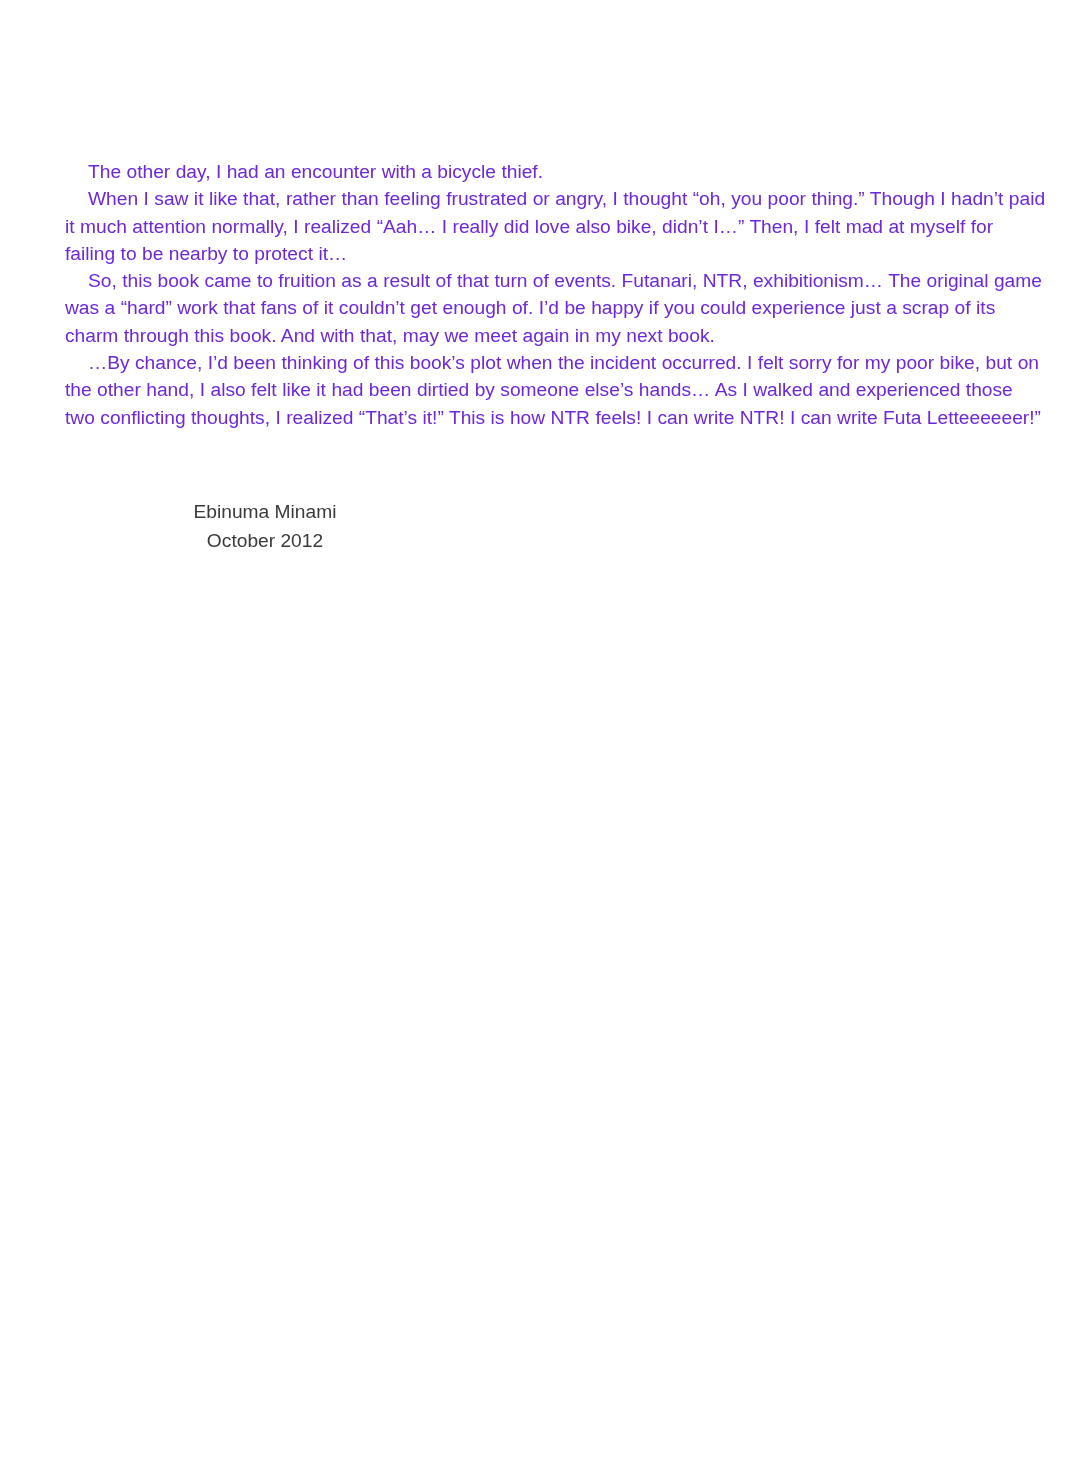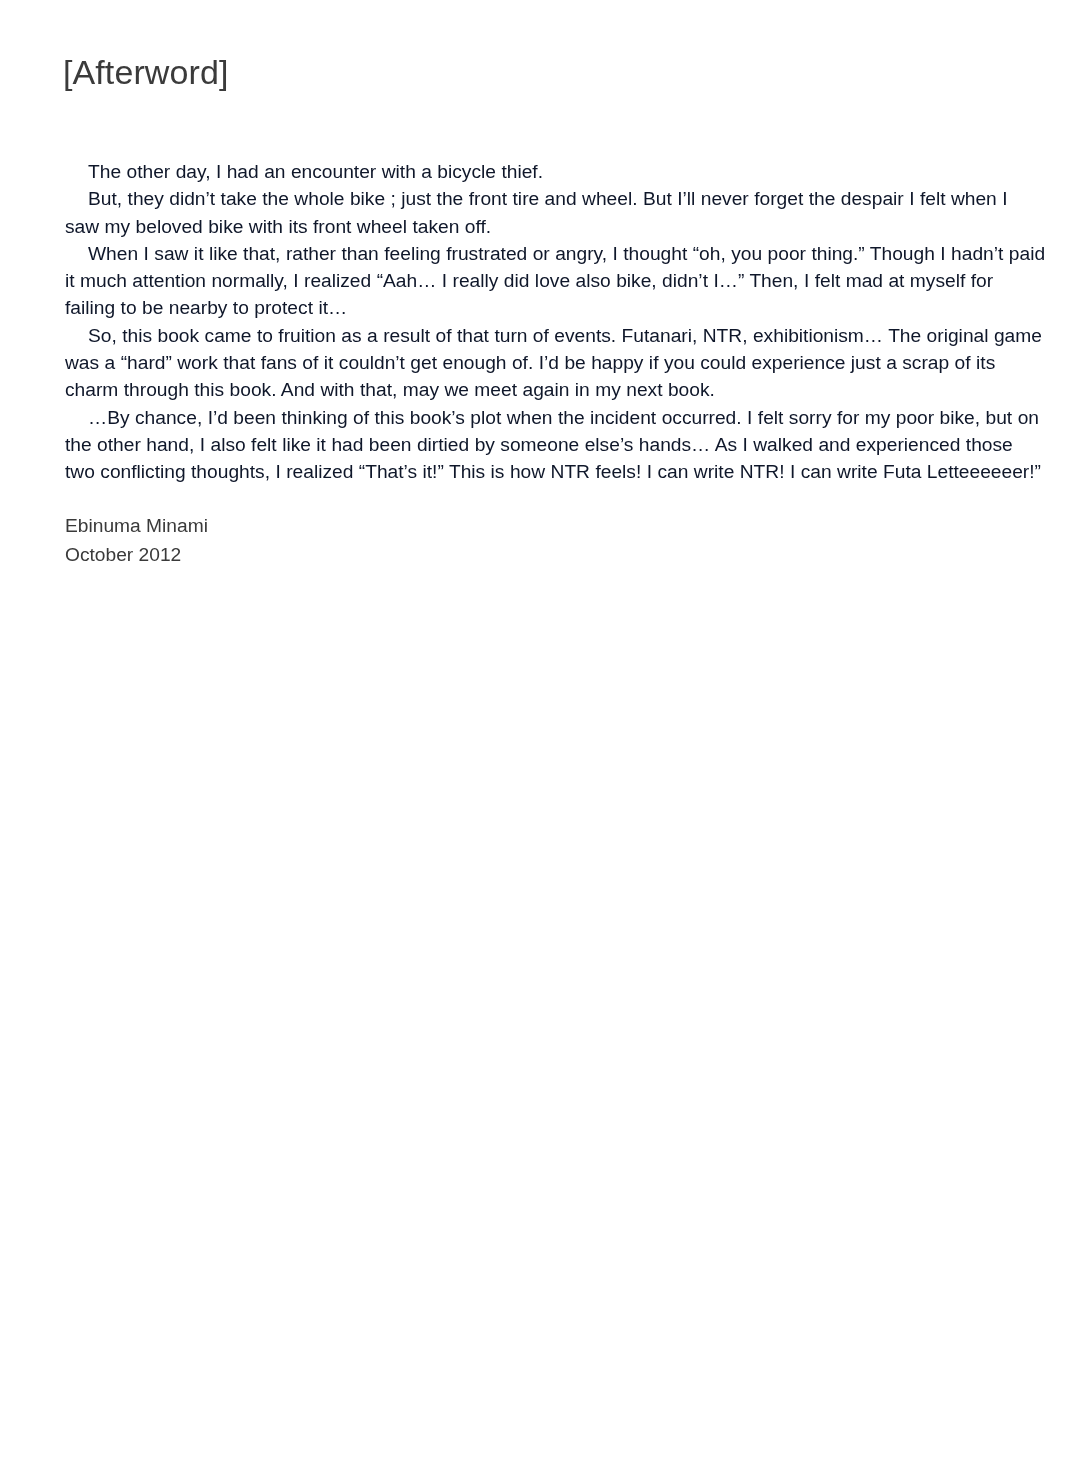--- a/index.html
+++ b/index.html
@@ -45,51 +45,50 @@
     position: absolute;
     left: 65px;
     top: 158px;
     width: 982px;
   }
 
   .para {
     margin: 0 0 0 0;
     font-size: 19.2px;
     line-height: 27.3px;
-    color: #0f172a;
+    color: #6d28d9;
     text-indent: 23px;
     text-align: left;
     word-spacing: 0.1px;
   }
 
   .signature-block {
     position: absolute;
     left: 65px;
-    top: 511px;
+    top: 497px;
     width: 400px;
+    text-align: center;
   }
 
   .sig-line {
     margin: 0;
     font-size: 19.2px;
     line-height: 29px;
     color: #3a3a3a;
     text-indent: 0;
   }
 </style>
 </head>
 <body>
 
 <div class="page">
 
-  <h1 class="page-title">[Afterword]</h1>
 
   <div class="body-block">
     <p class="para">The other day, I had an encounter with a bicycle thief.</p>
-    <p class="para">But, they didn’t take the whole bike ; just the front tire and wheel. But I’ll never forget the despair I felt when I saw my beloved bike with its front wheel taken off.</p>
     <p class="para">When I saw it like that, rather than feeling frustrated or angry, I thought “oh, you poor thing.” Though I hadn’t paid it much attention normally, I realized “Aah… I really did love also bike, didn’t I…” Then, I felt mad at myself for failing to be nearby to protect it…</p>
     <p class="para">So, this book came to fruition as a result of that turn of events. Futanari, NTR, exhibitionism… The original game was a “hard” work that fans of it couldn’t get enough of. I’d be happy if you could experience just a scrap of its charm through this book. And with that, may we meet again in my next book.</p>
     <p class="para">…By chance, I’d been thinking of this book’s plot when the incident occurred. I felt sorry for my poor bike, but on the other hand, I also felt like it had been dirtied by someone else’s hands… As I walked and experienced those two conflicting thoughts, I realized “That’s it!” This is how NTR feels! I can write NTR! I can write Futa Letteeeeeer!”</p>
   </div>
 
   <div class="signature-block">
     <p class="sig-line">Ebinuma Minami</p>
     <p class="sig-line">October 2012</p>
   </div>
 

